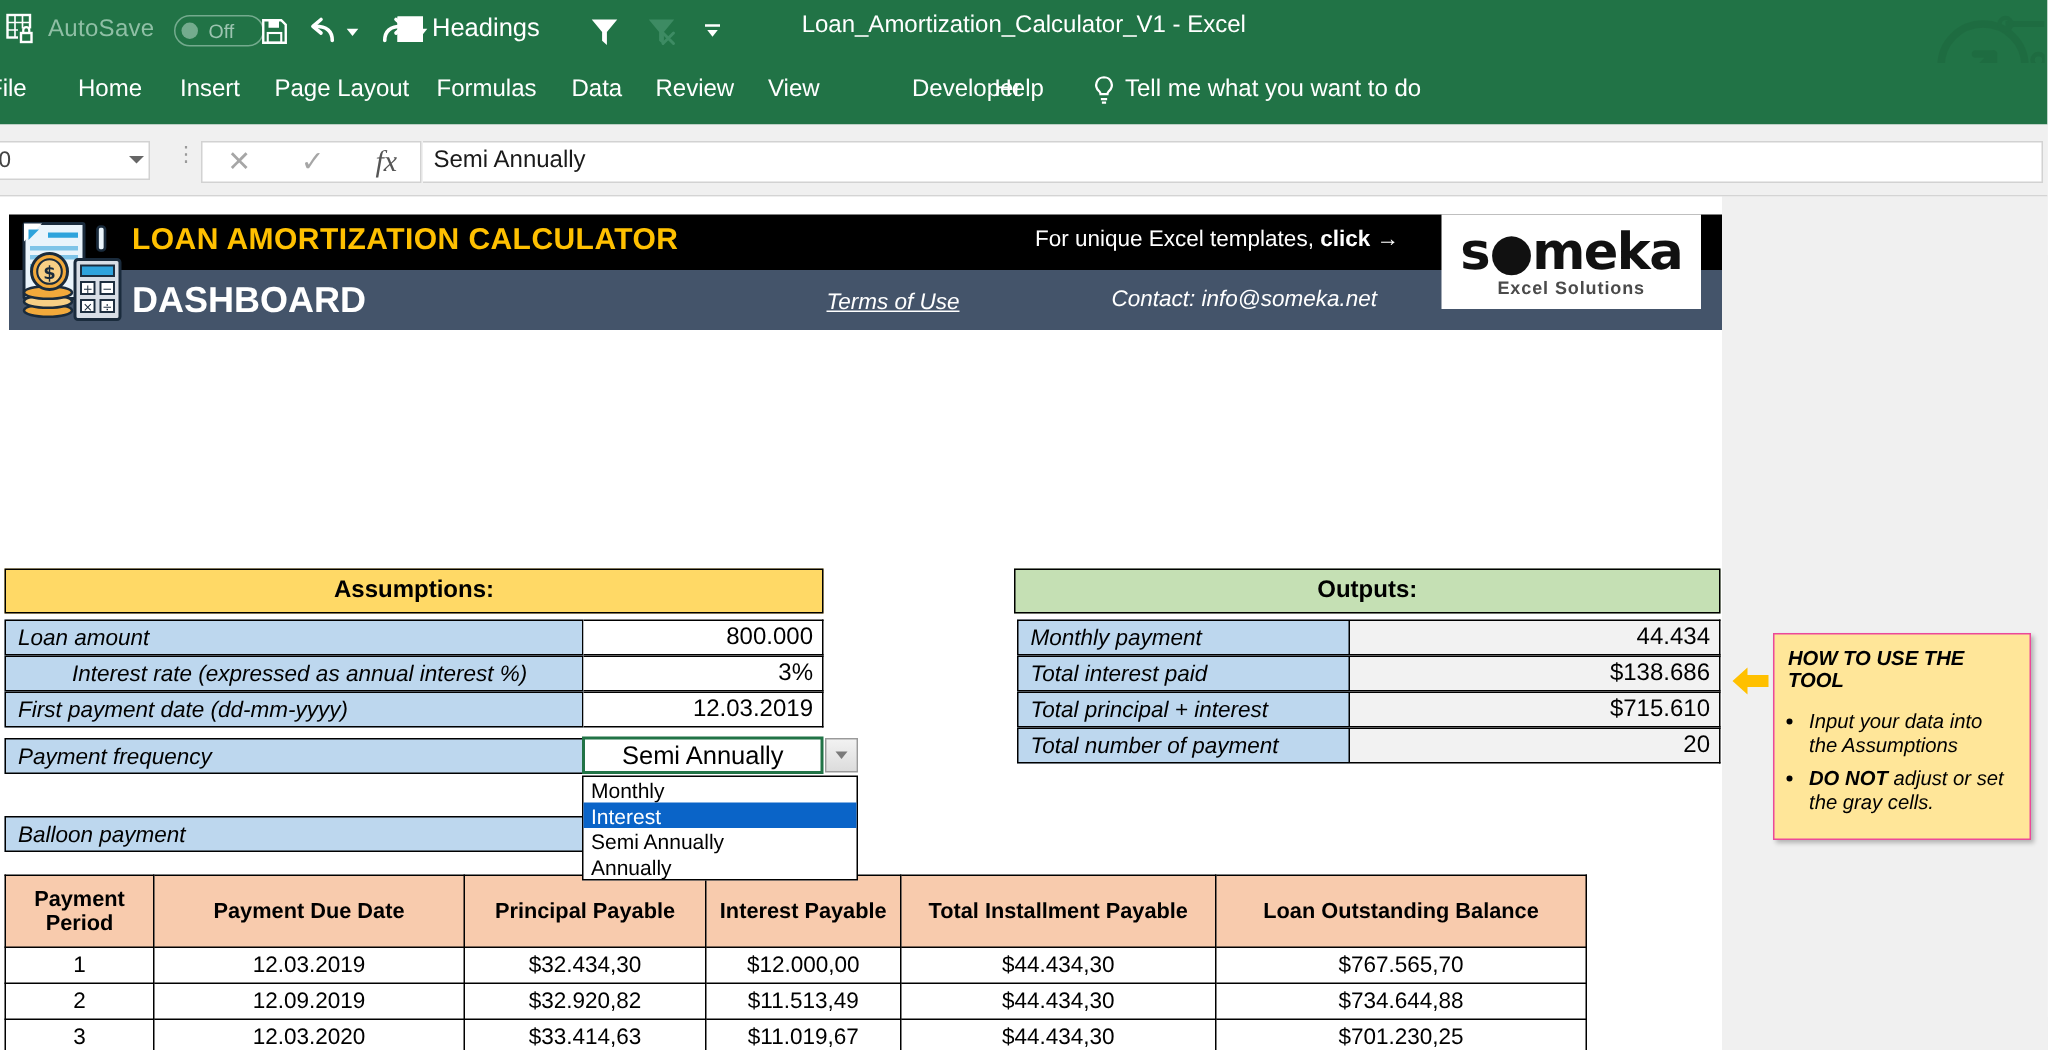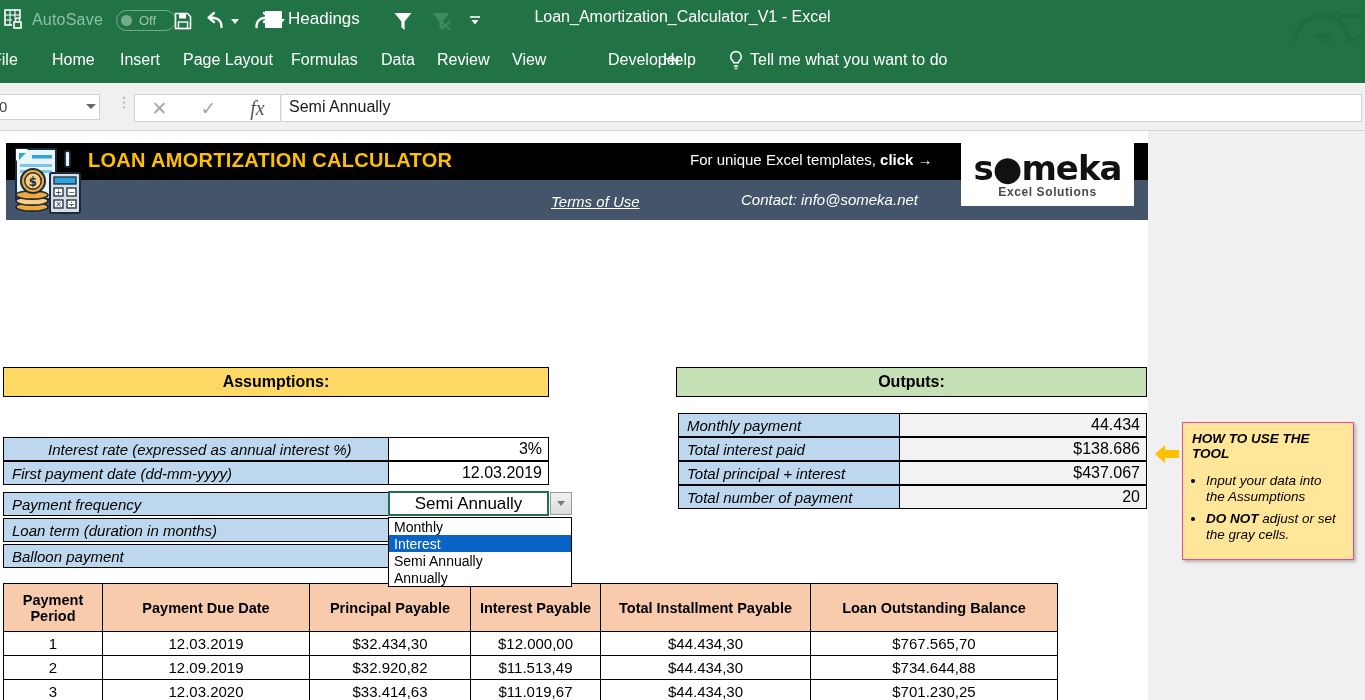--- a/index.html
+++ b/index.html
@@ -168,21 +168,21 @@
   }
   .logo-tag {
     font-size: 12px; font-weight: bold; color: #4a4a4a;
     letter-spacing: .6px; line-height: 14px;
   }
 
   
   .sec-hdr {
     position: absolute; height: 30px; border: 1px solid #000;
     display: flex; align-items: center; justify-content: center;
-    font-size: 16px; font-weight: bold; color: #000;
+    font-size: 16px; font-weight: bold; color: #000; margin-top: 12px;
   }
   .sec-assump { left: 3px; top: 236px; width: 546px; background: #ffd966; }
   .sec-out { left: 676px; top: 236px; width: 471px; background: #c5e0b4; }
 
   
   .trow { position: absolute; height: 24px; }
   .lbl-cell {
     position: absolute; left: 0; top: 0; height: 24px;
     background: #bdd7ee; border: 1px solid #000;
     display: flex; align-items: center;
@@ -420,48 +420,52 @@
         <rect x="44" y="55" width="9" height="8" fill="#ffffff" stroke="#1a2b3c" stroke-width="1.3"></rect>
         <rect x="57" y="55" width="9" height="8" fill="#ffffff" stroke="#1a2b3c" stroke-width="1.3"></rect>
         <text x="48.5" y="50" font-size="8" fill="#1a2b3c" text-anchor="middle" font-family="DejaVu Sans, sans-serif">+</text>
         <text x="61.5" y="50" font-size="8" fill="#1a2b3c" text-anchor="middle" font-family="DejaVu Sans, sans-serif">−</text>
         <text x="48.5" y="62" font-size="8" fill="#1a2b3c" text-anchor="middle" font-family="DejaVu Sans, sans-serif">×</text>
         <text x="61.5" y="62" font-size="8" fill="#1a2b3c" text-anchor="middle" font-family="DejaVu Sans, sans-serif">÷</text>
       </svg>
     </div>
 
     <div class="banner-title">LOAN AMORTIZATION CALCULATOR</div>
+    <div class="banner-sub">DASHBOARD</div>
     <div class="terms">Terms of Use</div>
 
     <div class="banner-cta">
       <span>For unique Excel templates, </span><b>click →</b>
     </div>
     <div class="banner-contact">Contact: info@someka.net</div>
 
     <div class="logo-box">
       <div class="logo-word">s●meka</div>
       <div class="logo-tag">Excel Solutions</div>
     </div>
 
     <div class="sec-hdr sec-assump">Assumptions:</div>
     <div class="sec-hdr sec-out">Outputs:</div>
 
+    <div class="trow" style="left:3px; top:282px; width:546px;">
+      <div class="lbl-cell" style="width:386px;">Loan amount</div>
+      <div class="val-cell" style="left:386px; width:160px;">800.000</div>
+    </div>
     <div class="trow" style="left:3px; top:306px; width:546px;">
       <div class="lbl-cell" style="width:386px;padding-left:44px;">Interest rate (expressed as annual interest %)</div>
       <div class="val-cell" style="left:386px; width:160px;">3%</div>
     </div>
     <div class="trow" style="left:3px; top:330px; width:546px;">
       <div class="lbl-cell" style="width:386px;">First payment date (dd-mm-yyyy)</div>
       <div class="val-cell" style="left:386px; width:160px;">12.03.2019</div>
     </div>
     <div class="trow" style="left:3px; top:361px; width:546px;">
       <div class="lbl-cell" style="width:386px;">Payment frequency</div>
     </div>
     <div class="trow" style="left:3px; top:387px; width:546px;">
-      <div class="lbl-cell" style="width:386px;">Loan term (duration in months)</div>
       <div class="val-cell blank" style="left:386px; width:160px;"></div>
     </div>
     <div class="trow" style="left:3px; top:413px; width:546px;">
       <div class="lbl-cell" style="width:386px;">Balloon payment</div>
       <div class="val-cell blank" style="left:386px; width:160px;"></div>
     </div>
 
     <div class="sel-cell">Semi Annually</div>
     <div class="dd-button">
       <div class="dd-arrow"></div>
@@ -476,21 +480,21 @@
     <div class="trow" style="left:678px; top:282px; width:469px;">
       <div class="lbl-cell" style="width:222px;">Monthly payment</div>
       <div class="val-cell gray" style="left:222px; width:247px;padding-left:12px;">44.434</div>
     </div>
     <div class="trow" style="left:678px; top:306px; width:469px;">
       <div class="lbl-cell" style="width:222px;">Total interest paid</div>
       <div class="val-cell gray" style="left:222px; width:247px;">$138.686</div>
     </div>
     <div class="trow" style="left:678px; top:330px; width:535px;">
       <div class="lbl-cell" style="width:222px;">Total principal + interest</div>
-      <div class="val-cell gray" style="left:222px; width:247px;">$437.067</div>
+      <div class="val-cell gray" style="left:222px; width:247px;">$715.610</div>
     </div>
     <div class="trow" style="left:678px; top:354px; width:469px;">
       <div class="lbl-cell" style="width:222px;">Total number of payment</div>
       <div class="val-cell gray" style="left:222px; width:247px;">20</div>
     </div>
 
     <div class="arrow-left">
       <svg width="26" height="26" viewBox="0 0 26 26">
         <path d="M1 13 L11 4 L11 9 L25 9 L25 17 L11 17 L11 22 Z" fill="#ffc000"></path>
       </svg>

